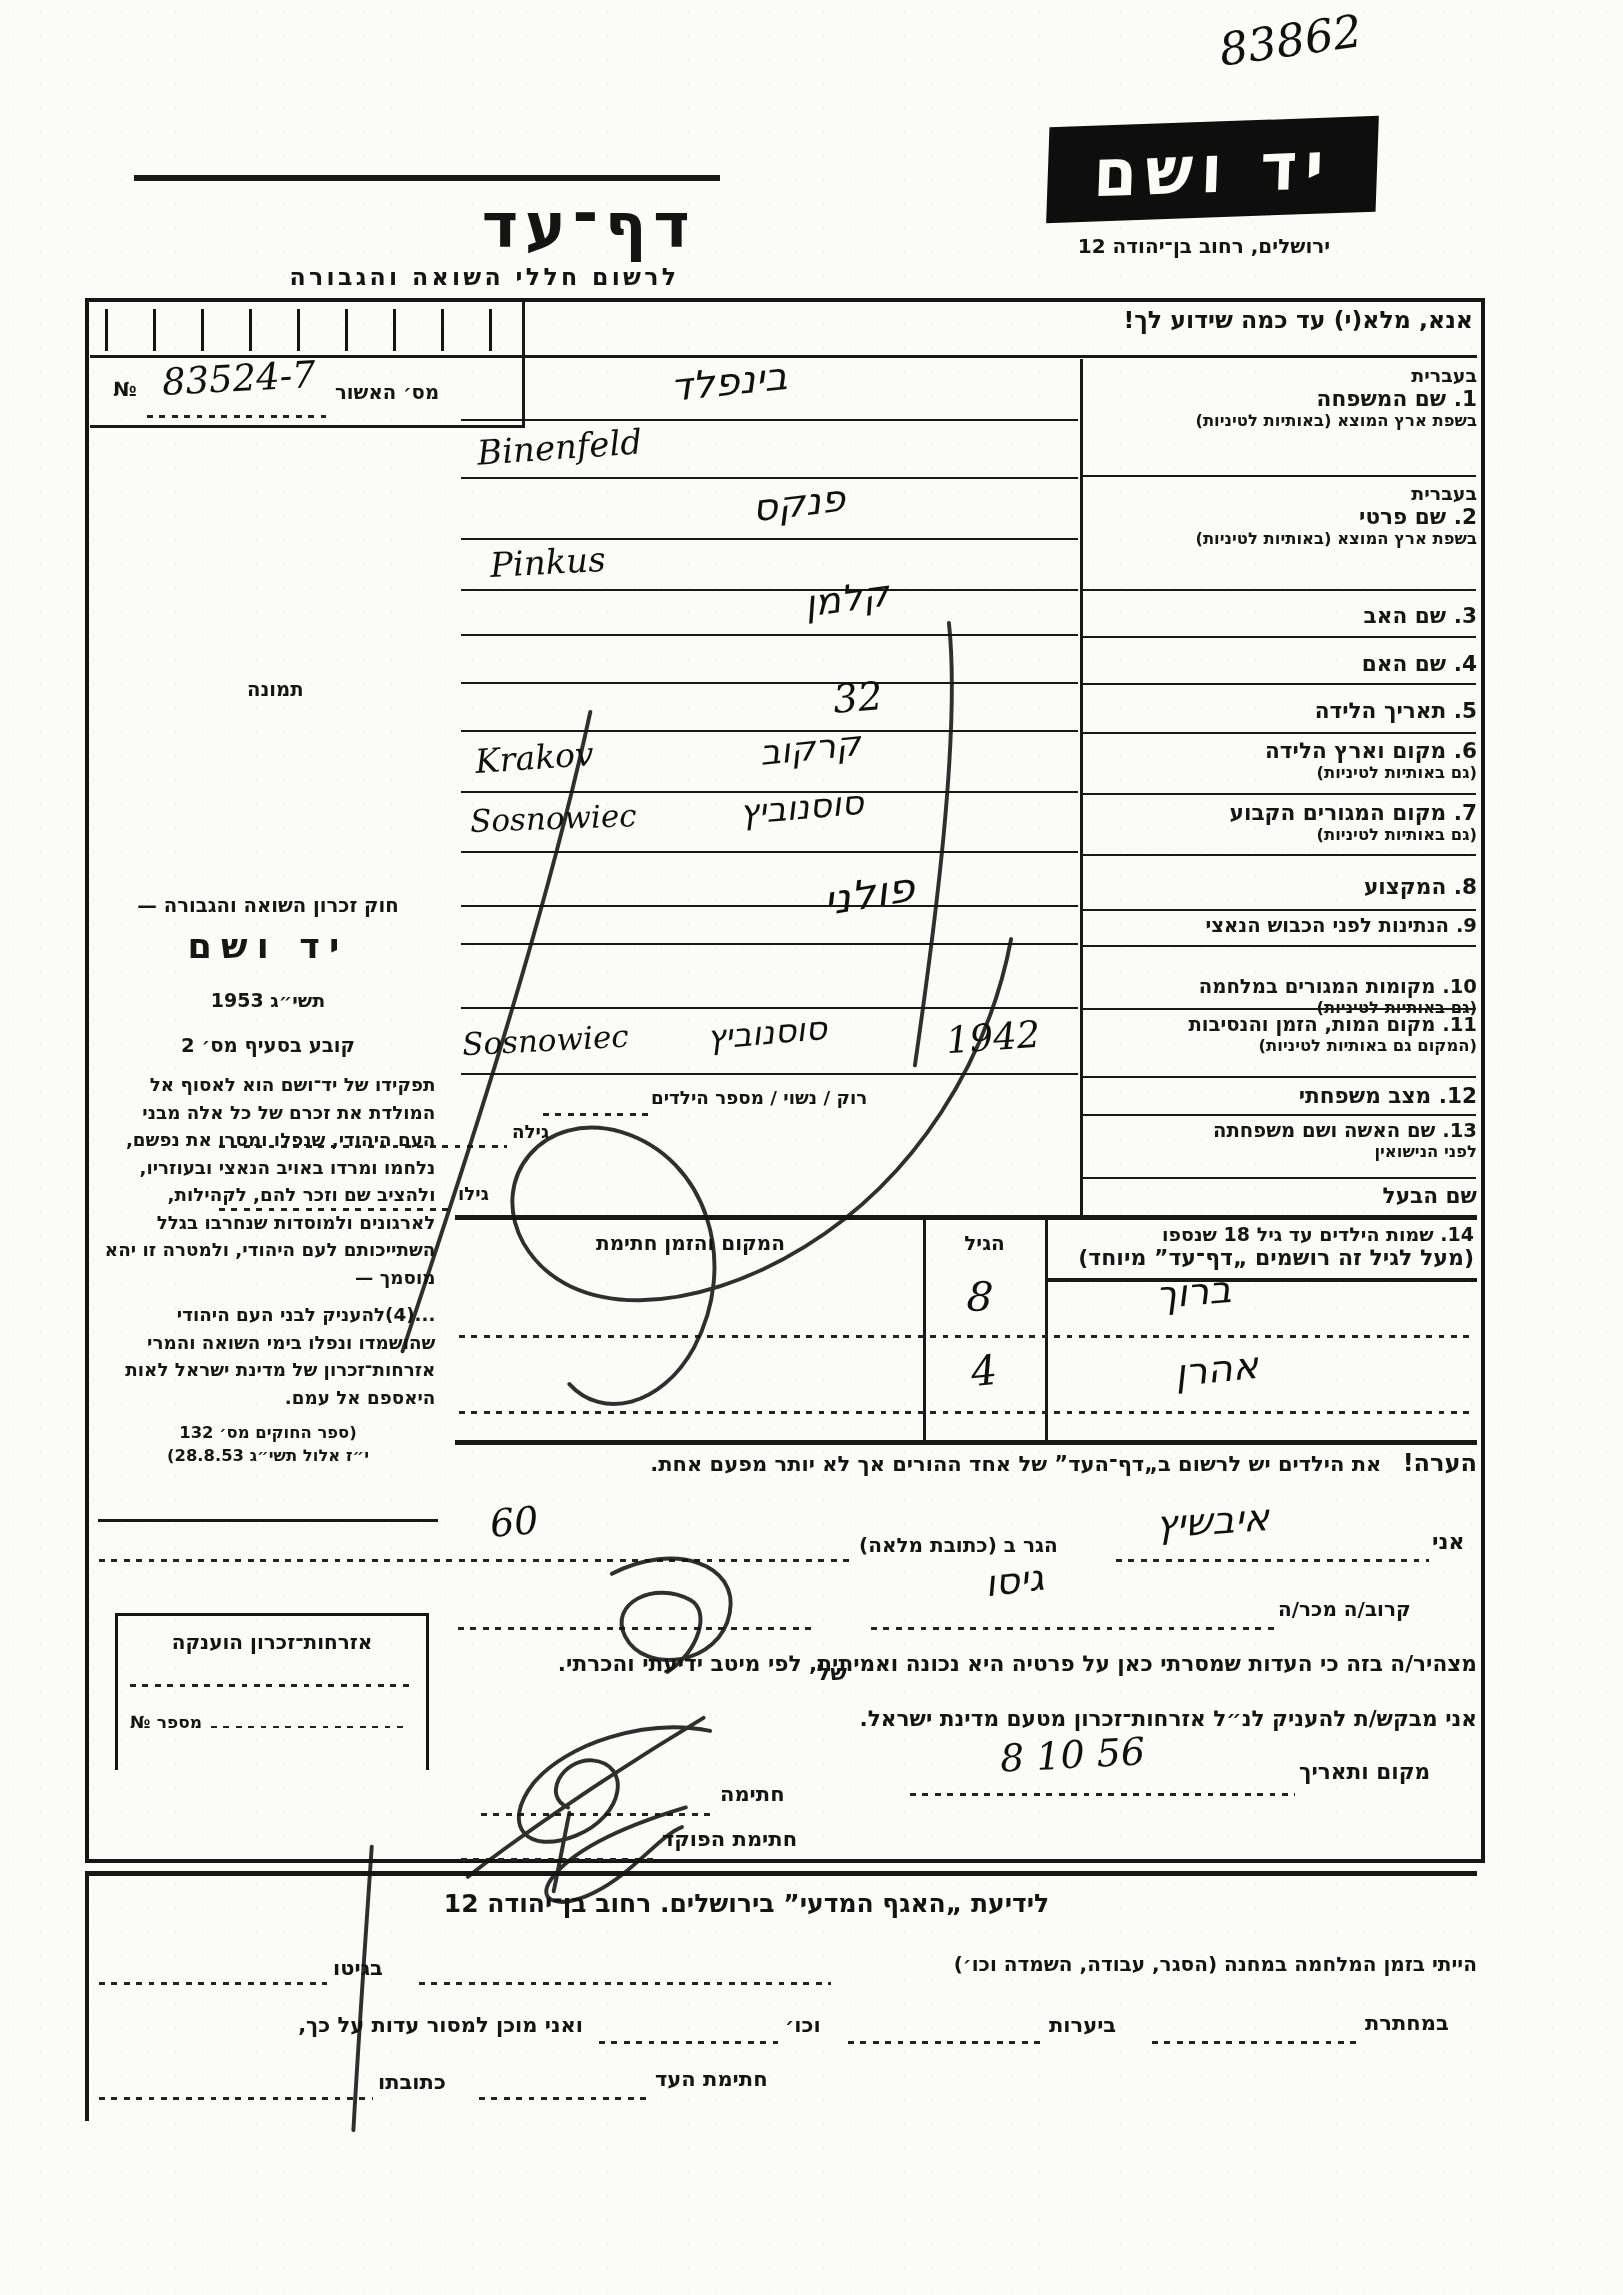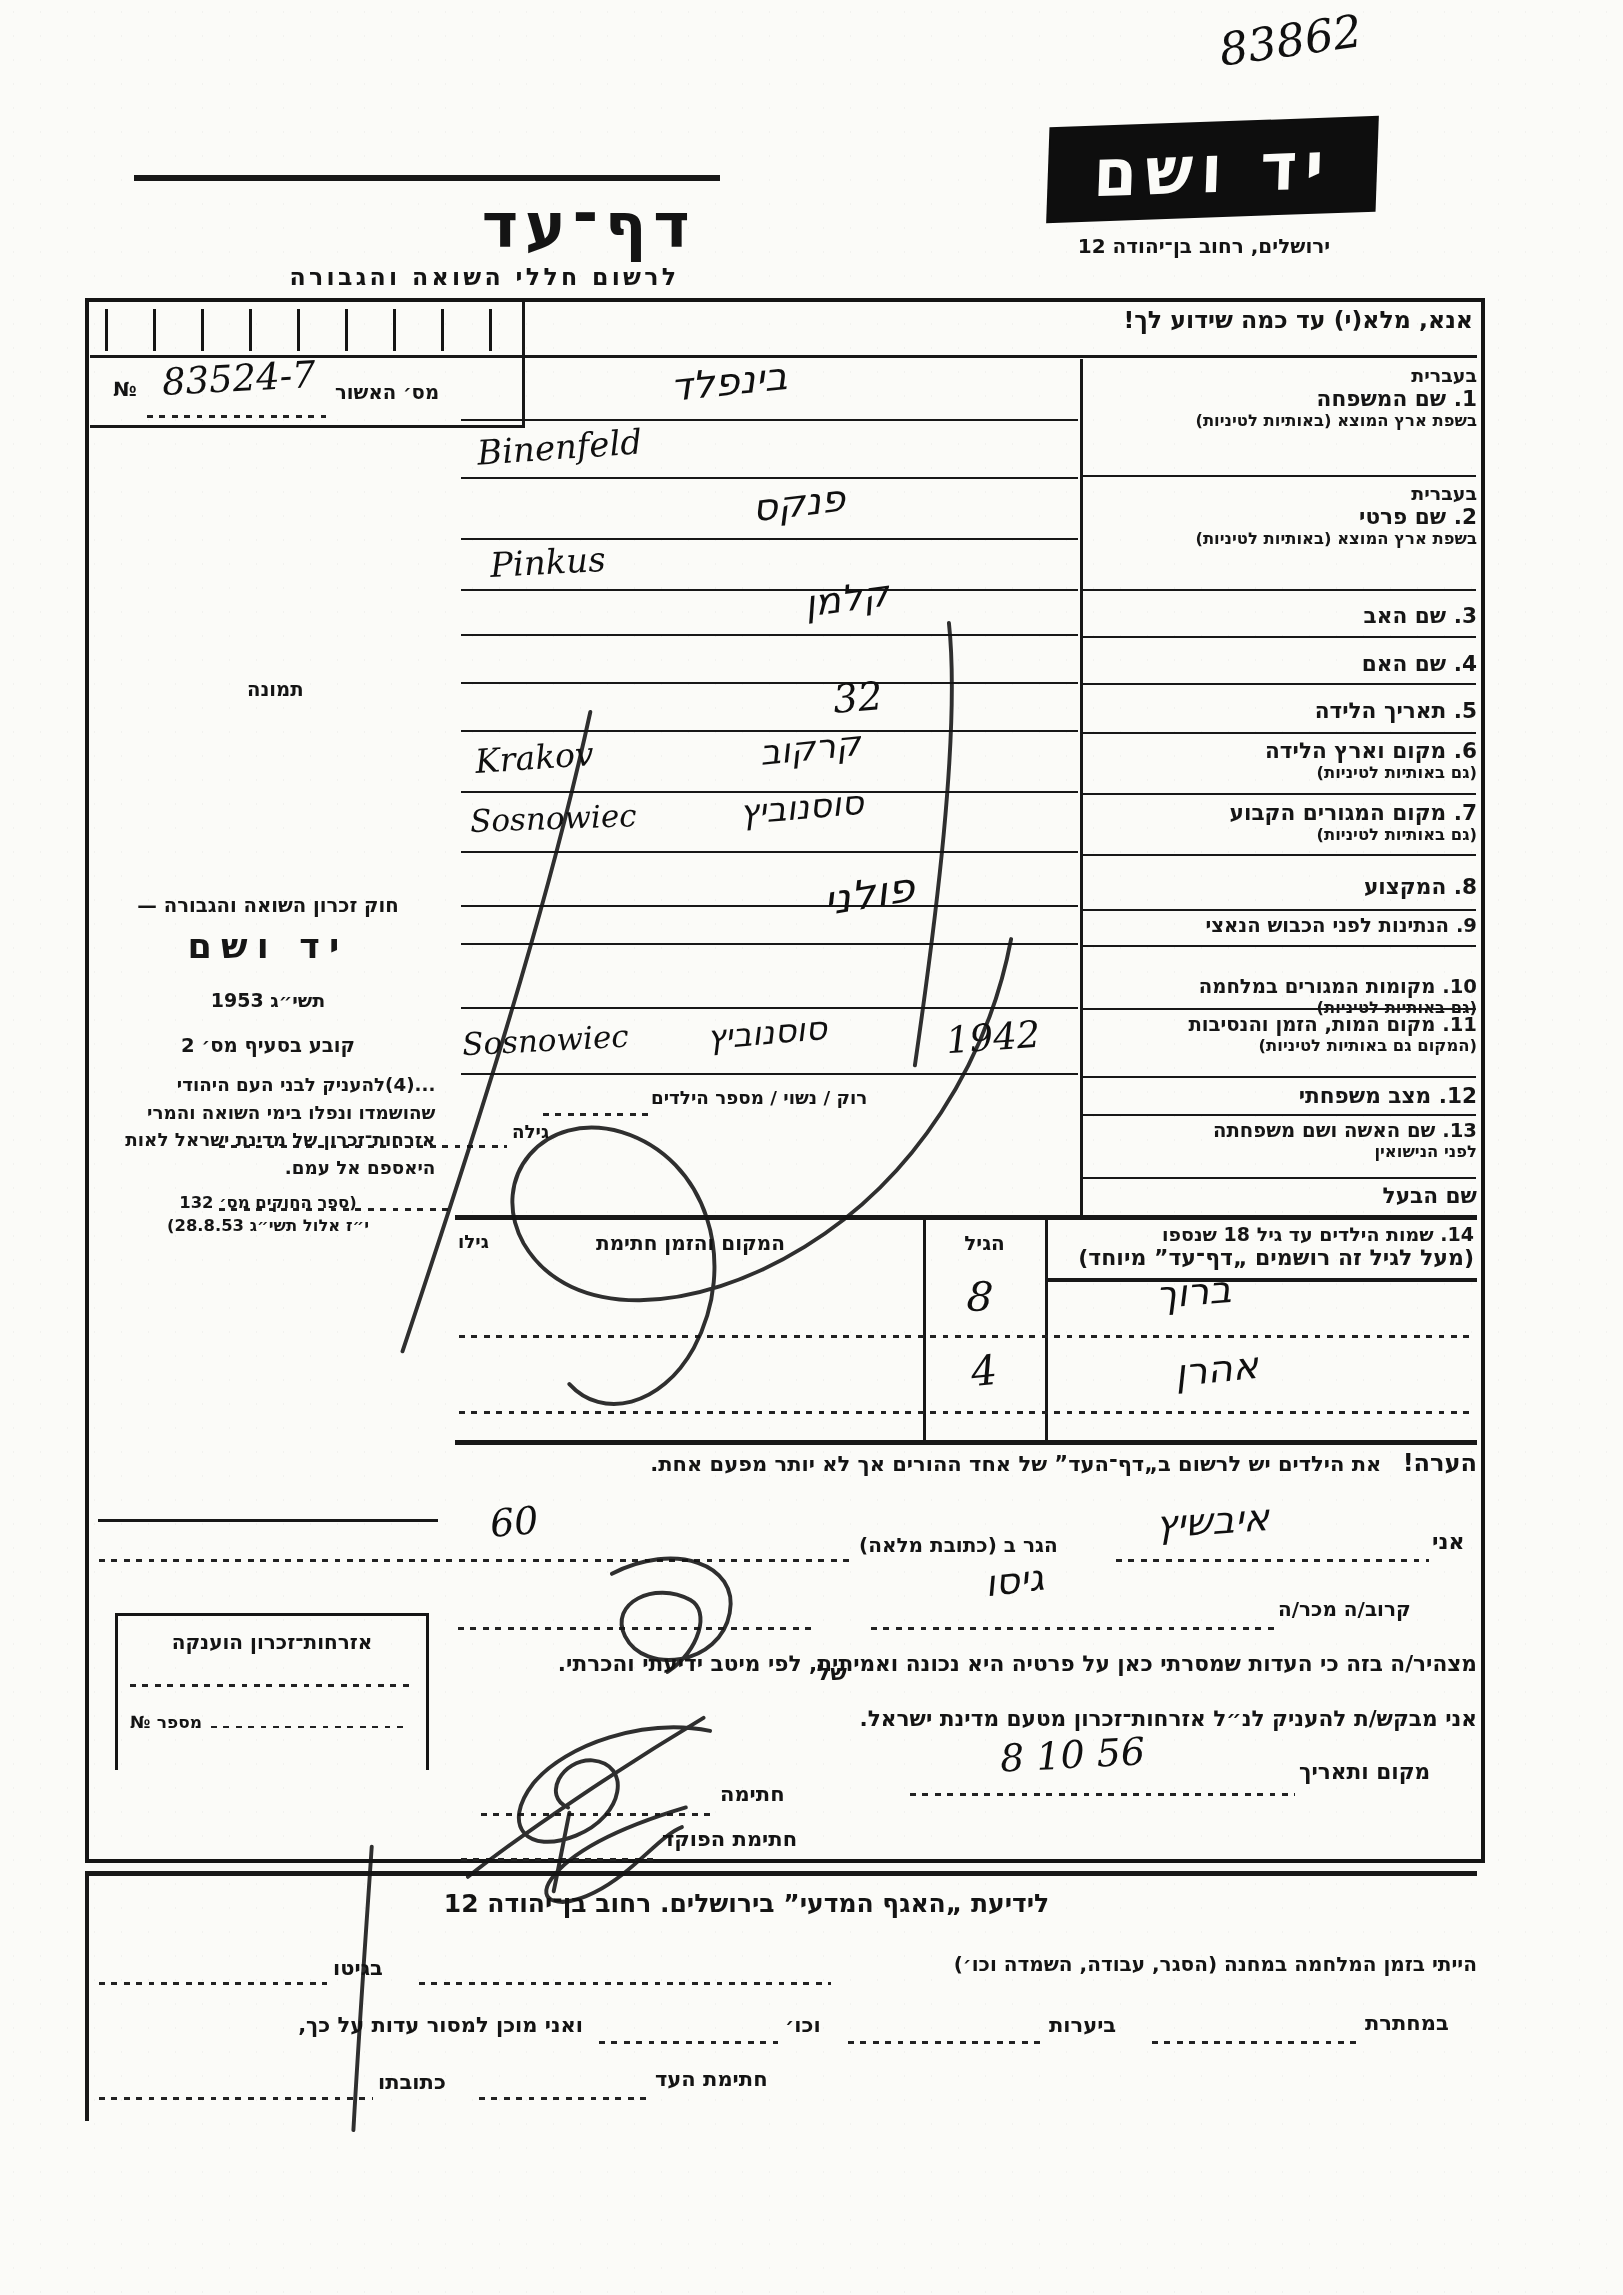--- a/index.html
+++ b/index.html
@@ -151,21 +151,21 @@
   <div class="a rule" style="left:461px;top:851px;width:617px;height:2px;"></div>
   <div class="a rule" style="left:461px;top:905px;width:617px;height:2px;"></div>
   <div class="a rule" style="left:461px;top:943px;width:617px;height:2px;"></div>
   <div class="a rule" style="left:461px;top:1007px;width:617px;height:2px;"></div>
   <div class="a rule" style="left:461px;top:1073px;width:617px;height:2px;"></div>
 
   <div class="a p" style="left:651px;top:1087px;font-size:18.3px;">רוק / נשוי / מספר הילדים</div>
   <div class="a dot" style="left:543px;top:1113px;width:105px;"></div>
   <div class="a p" style="left:512px;top:1121px;font-size:18.3px;">גילה</div>
   <div class="a dot" style="left:219px;top:1145px;width:288px;"></div>
-  <div class="a p" style="left:458px;top:1183px;font-size:18.3px;margin-top:48px;">גילו</div>
+  <div class="a p" style="left:458px;top:1183px;font-size:18.3px;">גילו</div>
   <div class="a dot" style="left:219px;top:1208px;width:236px;"></div>
 
   <div class="a rule" style="left:455px;top:1215px;width:1022px;height:4.6px;"></div>
   <div class="a rule" style="left:923px;top:1219px;width:2.6px;height:223px;"></div>
   <div class="a rule" style="left:1045px;top:1219px;width:2.6px;height:223px;"></div>
   <div class="a p ctr" style="left:471px;top:1231px;width:439px;font-size:20px;">המקום והזמן חתימת</div>
   <div class="a p ctr" style="left:924px;top:1231px;width:121px;font-size:20px;">הגיל</div>
   <div class="a" style="left:1055px;top:1223px;width:419px;direction:rtl;text-align:right;">
     <span class="l1" style="font-size:19px;"><span>14.</span> <span>שמות הילדים עד גיל 18 שנספו</span></span>
     <span class="l2" style="font-size:22px;">(מעל לגיל זה רושמים „דף־עד” מיוחד)</span>
@@ -211,20 +211,21 @@
   <div class="a dot" style="left:461px;top:1858px;width:196px;"></div>
 
   <div class="a rule" style="left:85px;top:1871px;width:1392px;height:5.2px;"></div>
   <div class="a rule" style="left:85px;top:1876px;width:3.9px;height:245px;"></div>
 
   <div class="a law">
     <div class="t1">חוק זכרון השואה והגבורה —</div>
     <div class="t2">יד ושם</div>
     <div class="t3">תשי״ג 1953</div>
     <div class="t4">קובע בסעיף מס׳ 2</div>
+    <div class="bd">תפקידו של יד־ושם הוא לאסוף אל המולדת את זכרם של כל אלה מבני העם היהודי, שנפלו ומסרו את נפשם, נלחמו ומרדו באויב הנאצי ובעוזריו, ולהציב שם וזכר להם, לקהילות, לארגונים ולמוסדות שנחרבו בגלל השתייכותם לעם היהודי, ולמטרה זו יהא מוסמך —</div>
     <div class="bd">...(4)להעניק לבני העם היהודי שהושמדו ונפלו בימי השואה והמרי אזרחות־זכרון של מדינת ישראל לאות היאספם אל עמם.</div>
     <div class="sm">(ספר החוקים מס׳ 132</div>
     <div class="sm">י״ז אלול תשי״ג 28.8.53)</div>
   </div>
   <div class="a rule" style="left:98px;top:1519px;width:340px;height:2.6px;"></div>
 
   <div class="a" style="left:115px;top:1613px;width:308px;height:154px;border:3.3px solid #151515;border-bottom:none;direction:rtl;">
     <div class="pw ctr" style="font-size:20px;margin-top:14.4px;">אזרחות־זכרון הוענקה</div>
     <div class="dot" style="margin:30px 11.8px 0 11.8px;"></div>
     <div style="display:flex;align-items:flex-end;margin:25px 11.8px 0 11.8px;direction:ltr;">

